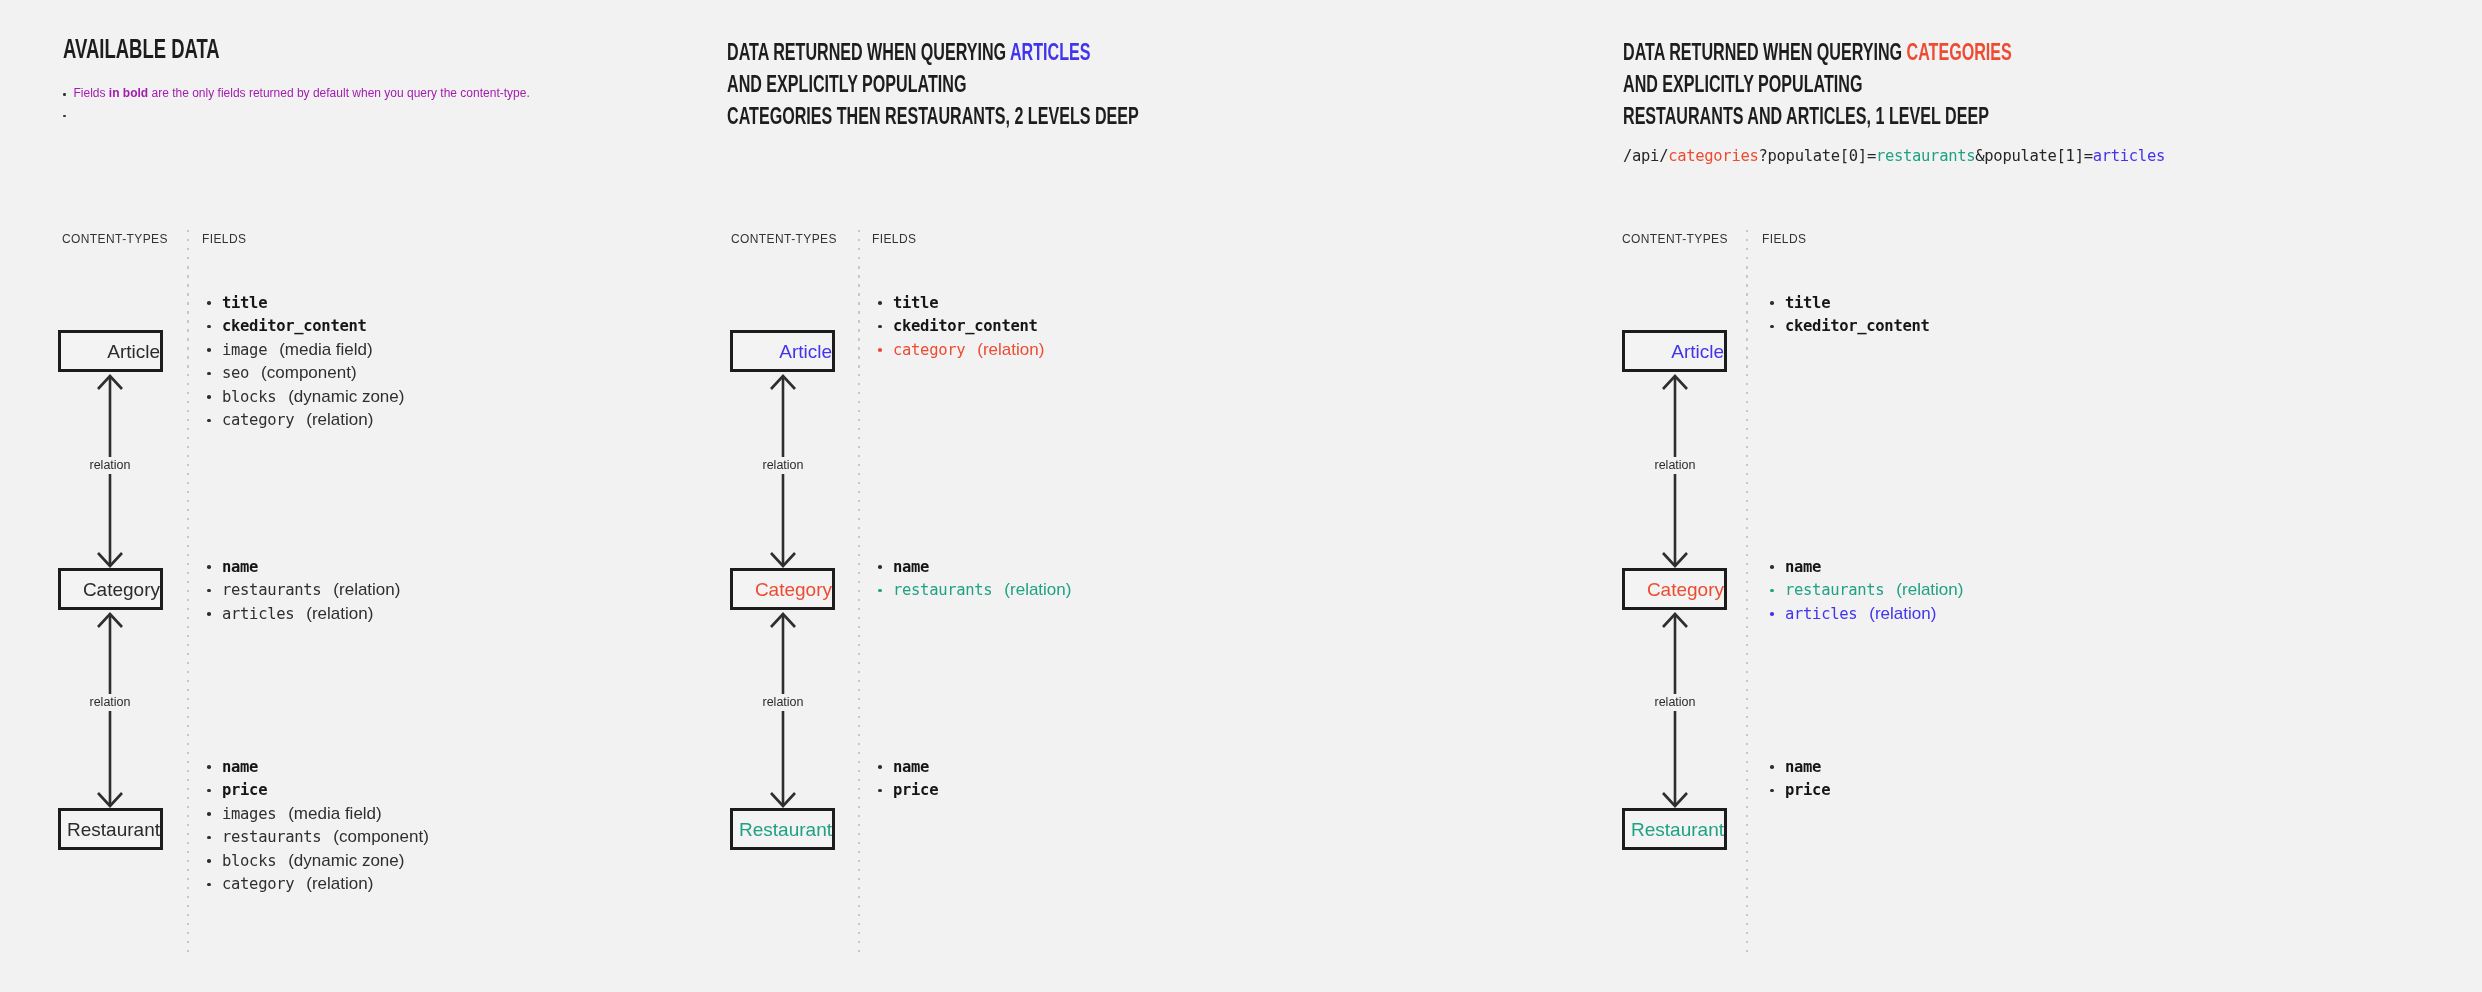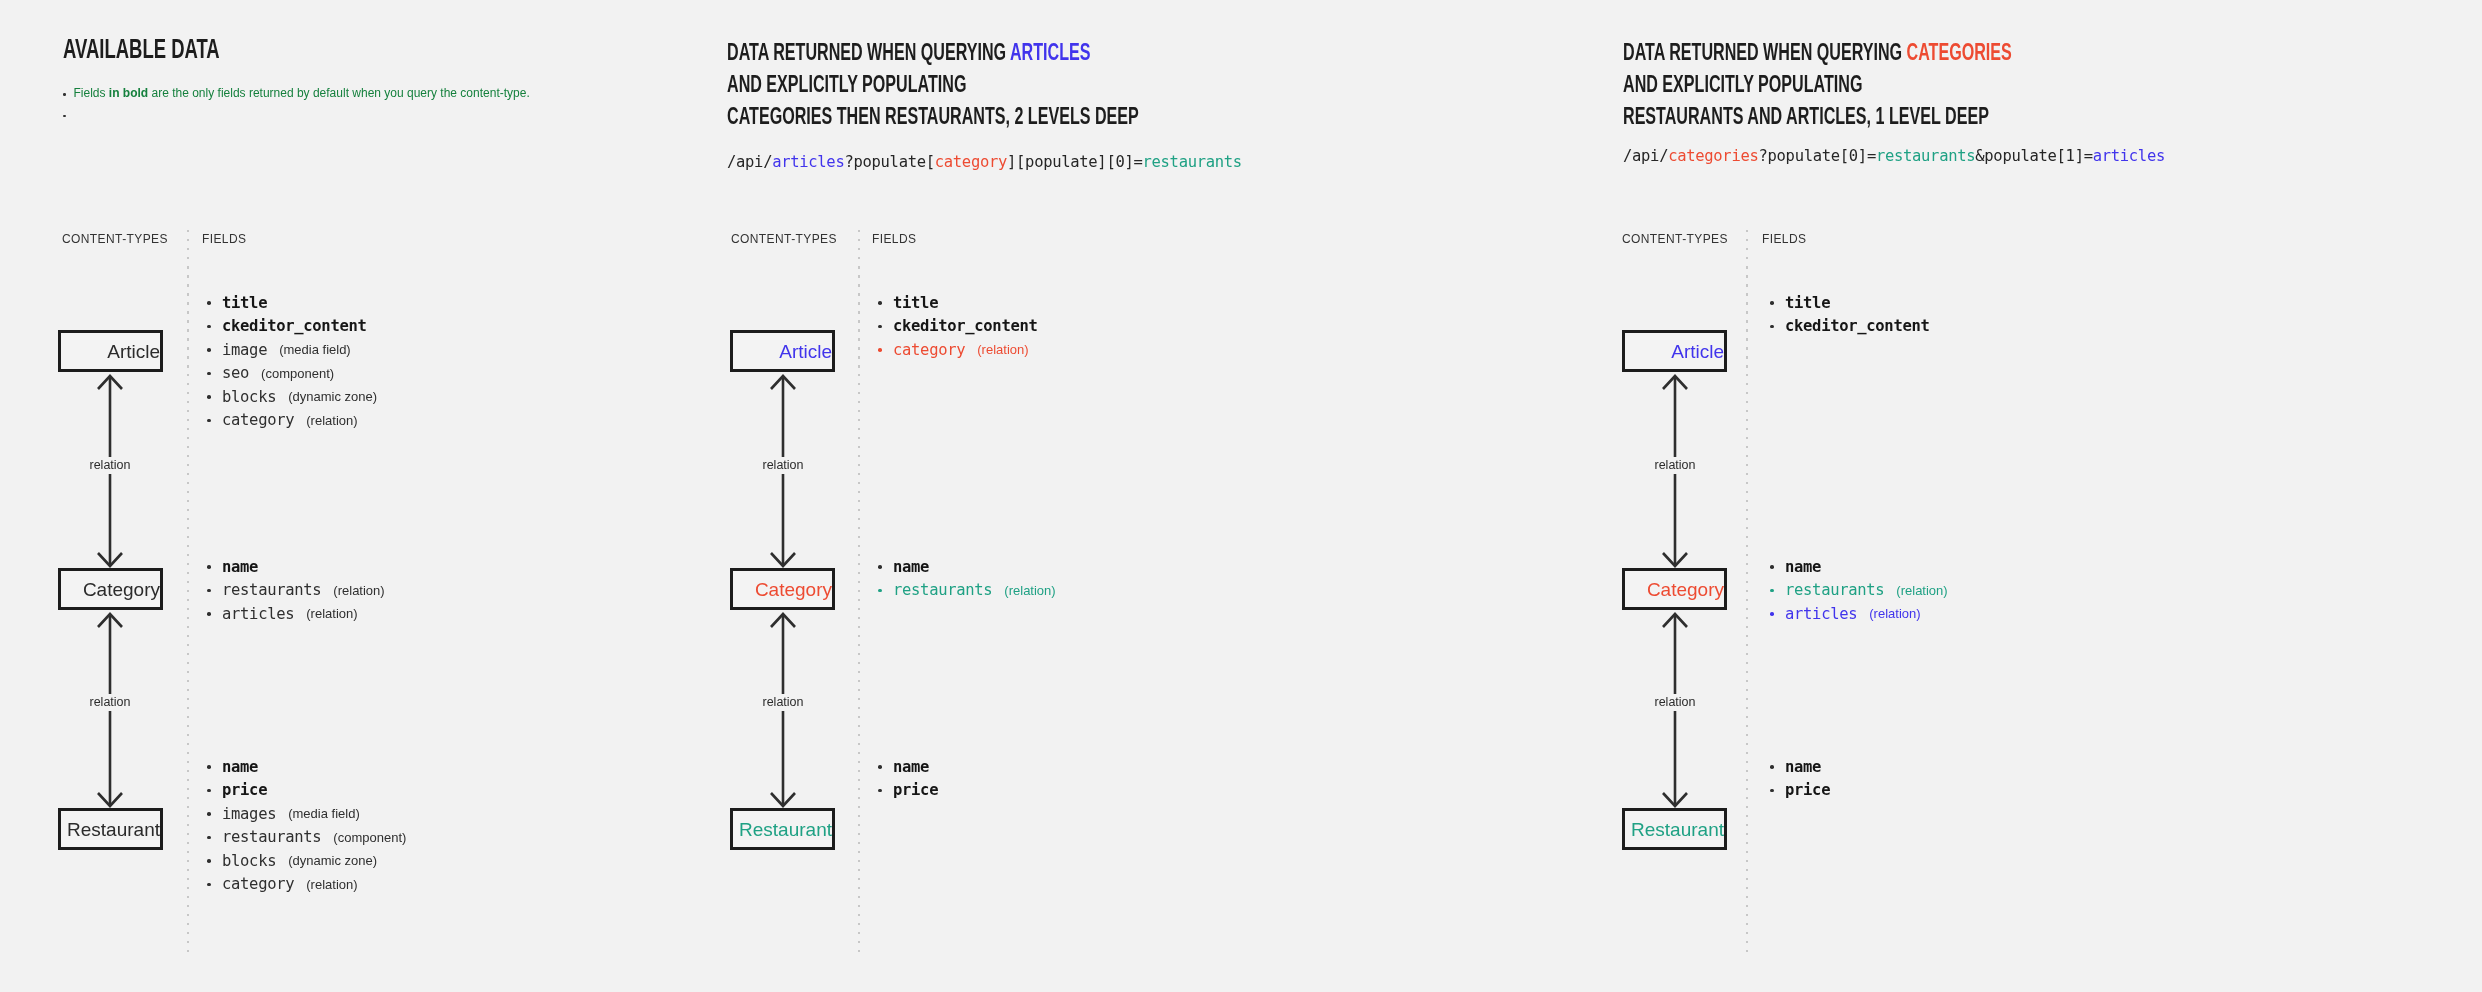--- a/index.html
+++ b/index.html
@@ -9,21 +9,21 @@
   
   .c-blue{color:#4134ec;}
   .c-red{color:#ed4b32;}
   .c-teal{color:#1fa184;}
   .c-dark{color:#2f2f2f;}
 
   
   .avail{position:absolute;white-space:nowrap;}
   .cond-big{display:inline-block;transform:scaleX(0.66);transform-origin:0 0;
             font-weight:700;font-size:28px;line-height:30px;color:#1d1d1d;}
-  .notes{position:absolute;font-size:12px;line-height:15.5px;color:#15803d;white-space:nowrap;}
+  .notes{position:absolute;font-size:12px;line-height:15.5px;color:#a21caf;white-space:nowrap;}
   .note{display:flex;gap:8px;margin-bottom:6px;}
   .ndot{width:2.5px;height:2.5px;border-radius:50%;background:#333;margin-top:7px;flex:none;}
 
   
   .heading{position:absolute;transform:scaleX(0.7);transform-origin:0 0;
            font-weight:700;font-size:23px;line-height:32px;color:#1d1d1d;white-space:nowrap;}
   .url{position:absolute;font-family:"DejaVu Sans Mono",monospace;font-size:15.5px;line-height:24px;
        letter-spacing:-0.3px;color:#262626;white-space:nowrap;}
 
   
@@ -42,21 +42,21 @@
   .rel{position:absolute;transform:translateX(-50%);background:#f2f2f2;padding:1px 4px;
        font-size:12.5px;line-height:15px;color:#2b2b2b;white-space:nowrap;}
 
   
   .flist{position:absolute;display:flex;flex-direction:column;}
   .frow{position:relative;height:23.5px;display:flex;align-items:center;padding-left:15px;white-space:nowrap;}
   .fdot{position:absolute;left:0;top:50%;margin-top:-1.75px;width:3.5px;height:3.5px;border-radius:50%;
         background:currentColor;}
   .fname{font-family:"DejaVu Sans Mono",monospace;font-size:15.5px;letter-spacing:-0.3px;}
   .fname.bold{font-weight:bold;color:#161616;}
-  .ftype{font-size:13px;margin-left:12px;font-family:"Liberation Sans",sans-serif;}
+  .ftype{font-size:17px;margin-left:12px;font-family:"Liberation Sans",sans-serif;}
 </style>
 </head>
 <body>
 
 <div class="canvas">
 
   <div class="avail" style="left:63px;top:34px">
     <span class="cond-big">AVAILABLE DATA</span>
   </div>
   <div class="notes" style="left:63px;top:86px">
@@ -67,21 +67,20 @@
     <div class="note">
       <span class="ndot"></span>
     </div>
   </div>
 
   <div class="heading" style="left:727px;top:36px">
     <div><span>DATA RETURNED WHEN QUERYING </span><span class="c-blue">ARTICLES</span></div>
     <div>AND EXPLICITLY POPULATING</div>
     <div>CATEGORIES THEN RESTAURANTS, 2 LEVELS DEEP</div>
   </div>
-  <div class="url" style="left:727px;top:150px"><span>/api/</span><span class="c-blue">articles</span><span>?populate[</span><span class="c-red">category</span><span>][populate][0]=</span><span class="c-teal">restaurants</span></div>
 
   <div class="heading" style="left:1623px;top:36px">
     <div><span>DATA RETURNED WHEN QUERYING </span><span class="c-red">CATEGORIES</span></div>
     <div>AND EXPLICITLY POPULATING</div>
     <div>RESTAURANTS AND ARTICLES, 1 LEVEL DEEP</div>
   </div>
   <div class="url" style="left:1623px;top:144px"><span>/api/</span><span class="c-red">categories</span><span>?populate[0]=</span><span class="c-teal">restaurants</span><span>&amp;populate[1]=</span><span class="c-blue">articles</span></div>
 
   <div class="colhead" style="left:62px;top:232px">CONTENT-TYPES</div>
   <div class="colhead" style="left:202px;top:232px">FIELDS</div>

